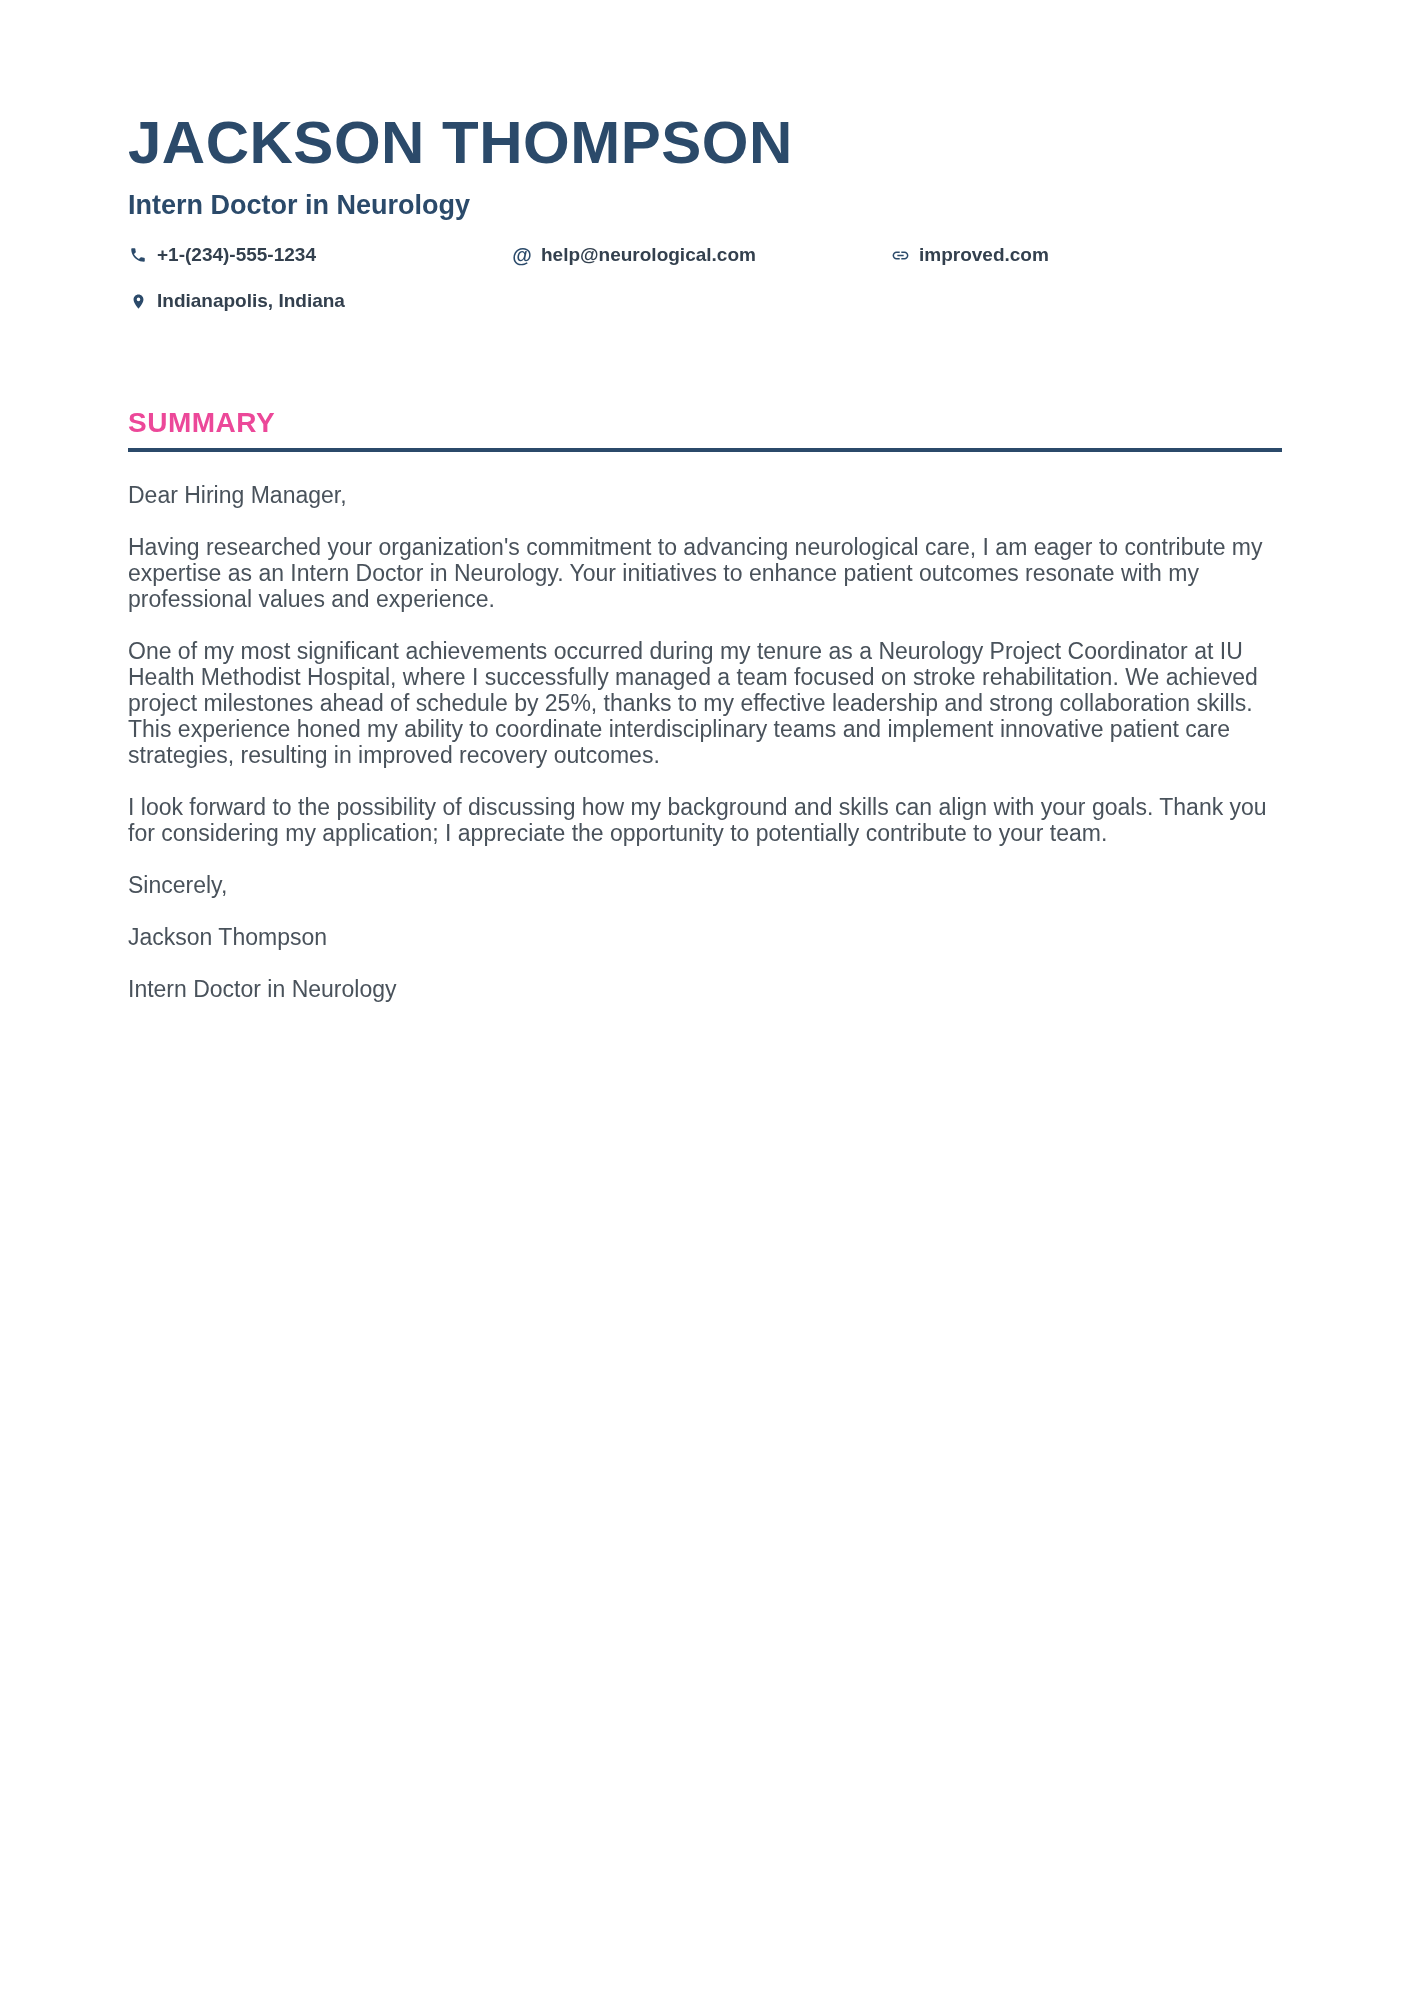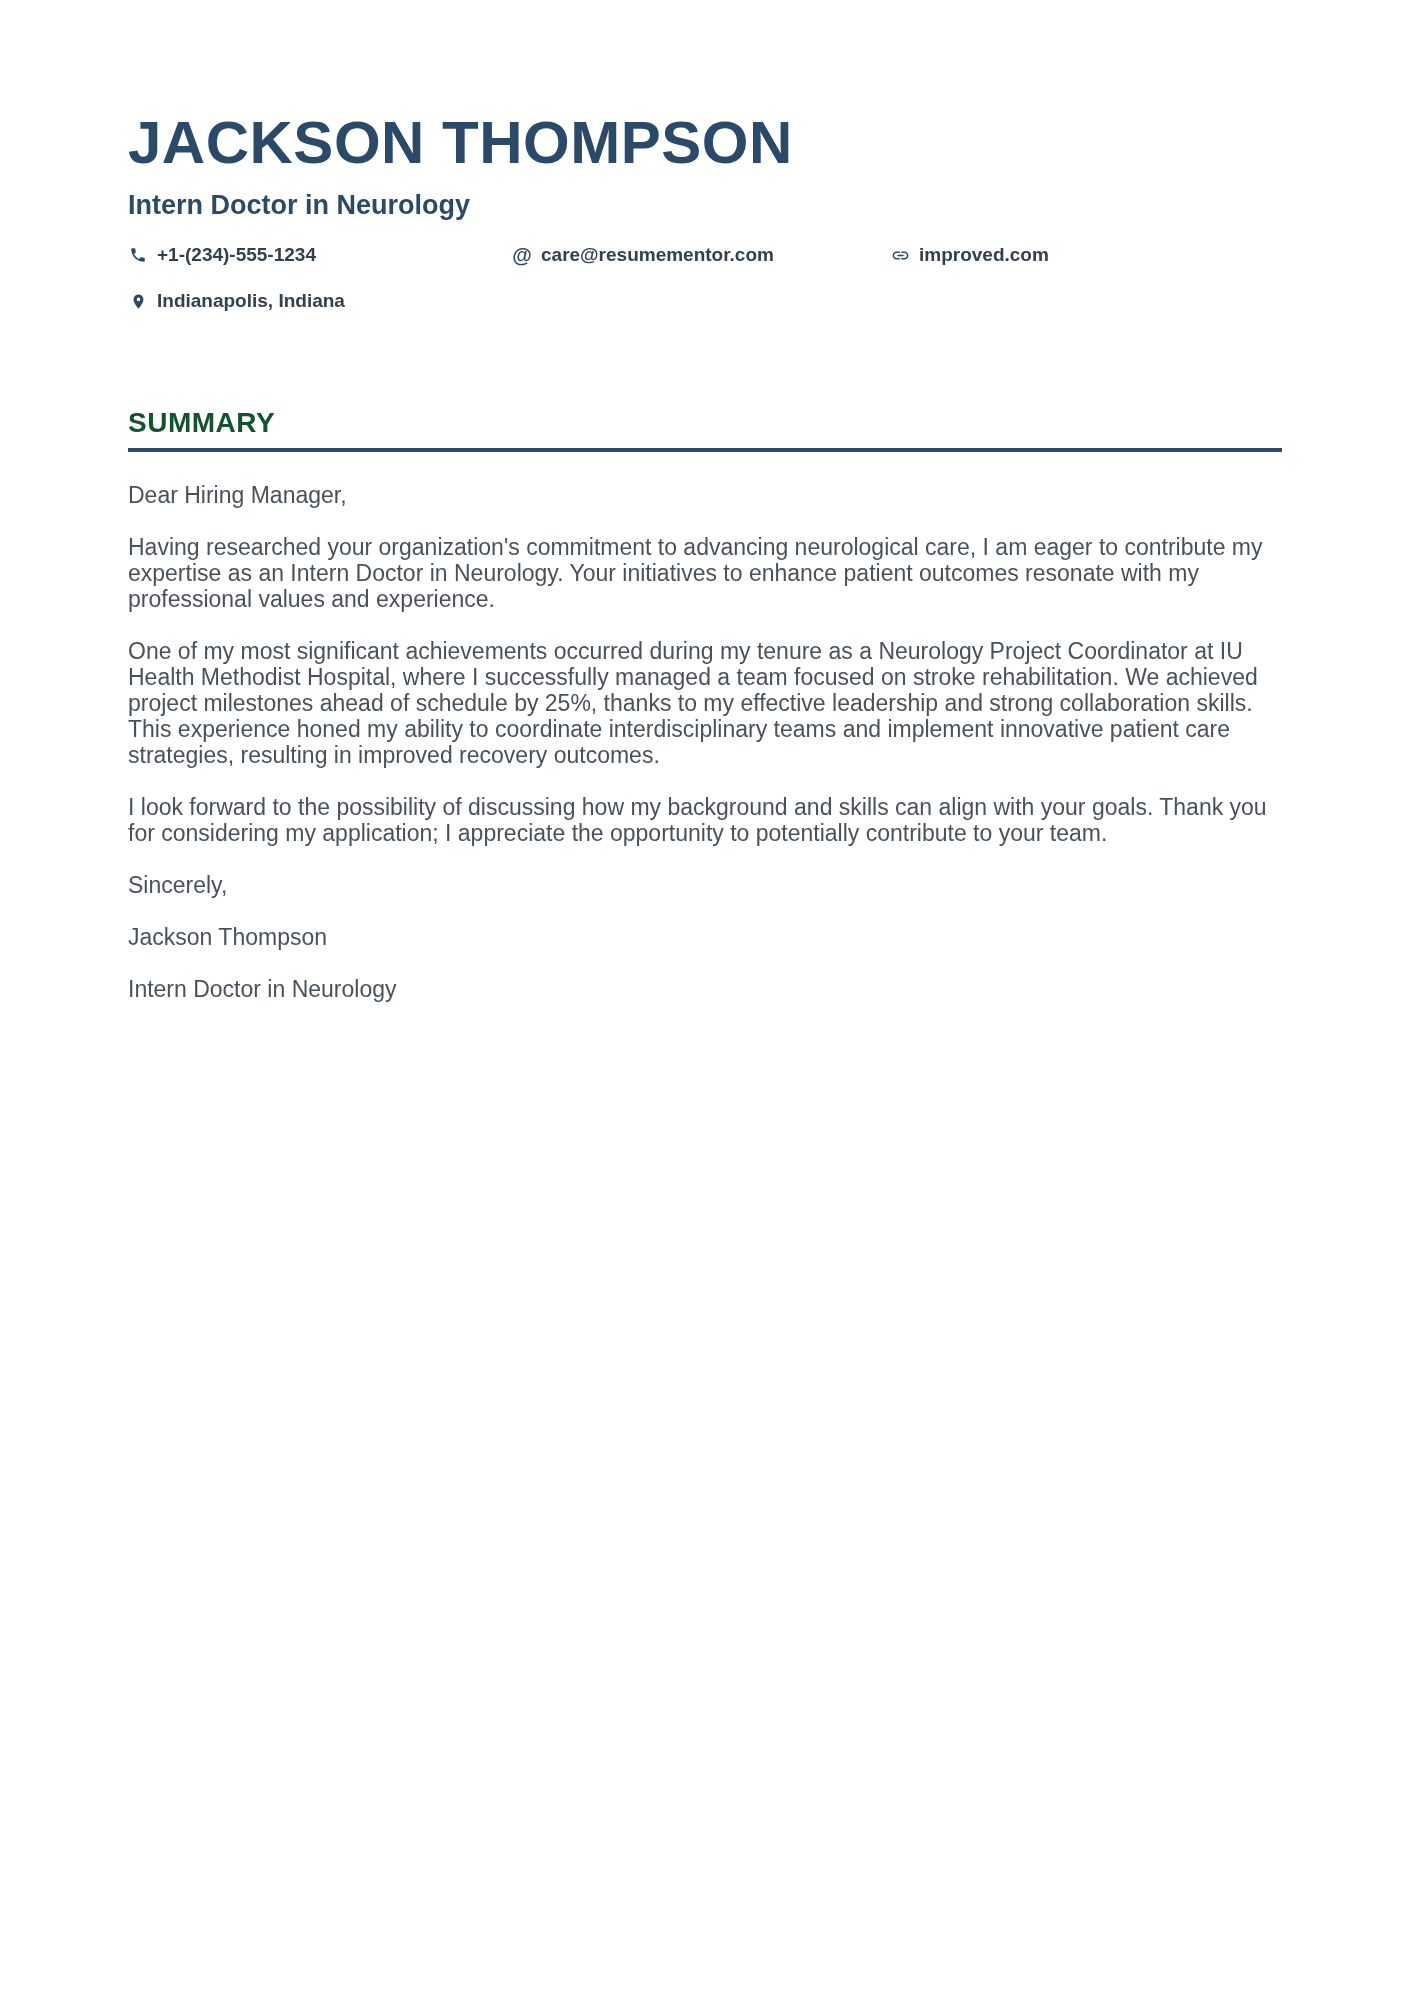--- a/index.html
+++ b/index.html
@@ -64,21 +64,21 @@
     color: #2b4a6a;
     line-height: 20px;
   }
 
   
   .section { margin-top: 96px; }
   .section-heading {
     font-size: 28px;
     line-height: 30px;
     font-weight: 700;
-    color: #14532d;
+    color: #ec4899;
     letter-spacing: 0.5px;
   }
   .section-rule {
     margin-top: 10px;
     height: 4px;
     background: #2b4a6a;
     border: none;
   }
   .letter-body { margin-top: 30px; }
   .letter-body p {
@@ -144,21 +144,21 @@
                 <path d="M6.62 10.79c1.44 2.83 3.76 5.14 6.59 6.59l2.2-2.2c.27-.27.67-.36 1.02-.24 1.12.37 2.33.57 3.57.57.55 0 1 .45 1 1V20c0 .55-.45 1-1 1-9.39 0-17-7.61-17-17 0-.55.45-1 1-1h3.5c.55 0 1 .45 1 1 0 1.25.2 2.45.57 3.57.11.35.03.74-.25 1.02l-2.2 2.2z"></path>
               </svg>
           </span>
           <span>+1-(234)-555-1234</span>
         </div>
 
         <div class="contact-item">
           <span class="icon">
               <span class="at-glyph">@</span>
             </span>
-          <span>care@resumementor.com</span>
+          <span>help@neurological.com</span>
         </div>
 
         <div class="contact-item">
           <span class="icon">
             <svg width="19" height="19" viewBox="0 0 24 24" fill="#2b4a6a">
                 <path d="M3.9 12c0-1.71 1.39-3.1 3.1-3.1h4V7H7c-2.76 0-5 2.24-5 5s2.24 5 5 5h4v-1.9H7c-1.71 0-3.1-1.39-3.1-3.1zM8 13h8v-2H8v2zm9-6h-4v1.9h4c1.71 0 3.1 1.39 3.1 3.1s-1.39 3.1-3.1 3.1h-4V17h4c2.76 0 5-2.24 5-5s-2.24-5-5-5z"></path>
               </svg>
           </span>
           <span>improved.com</span>
         </div>

